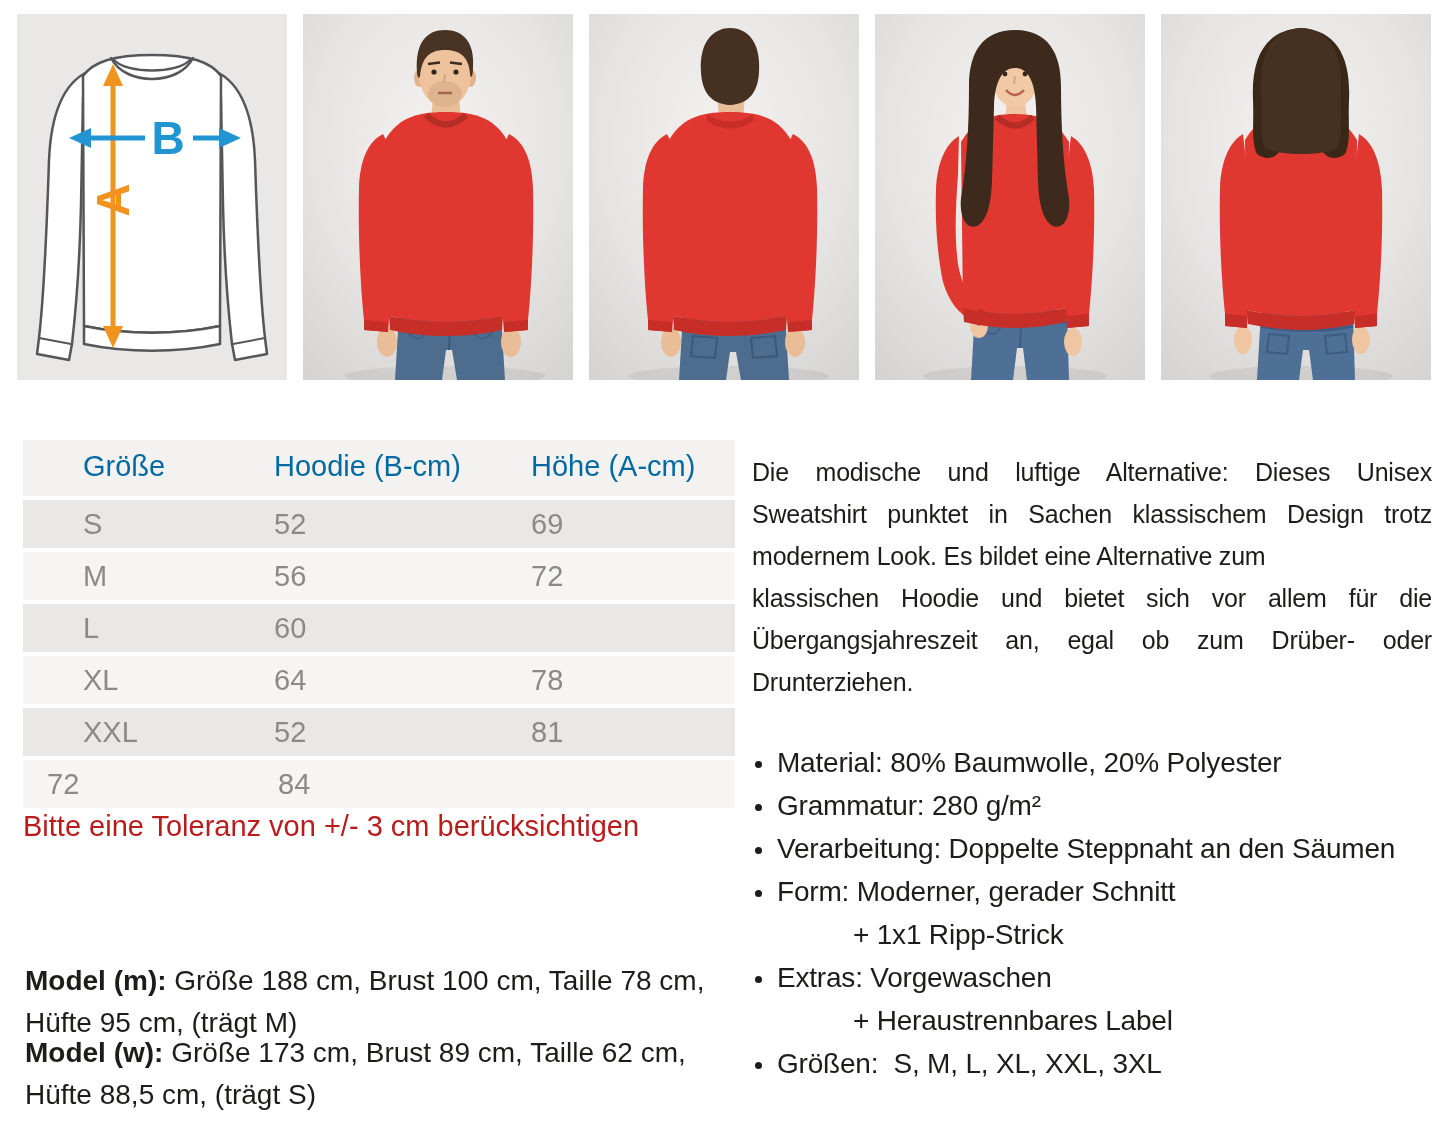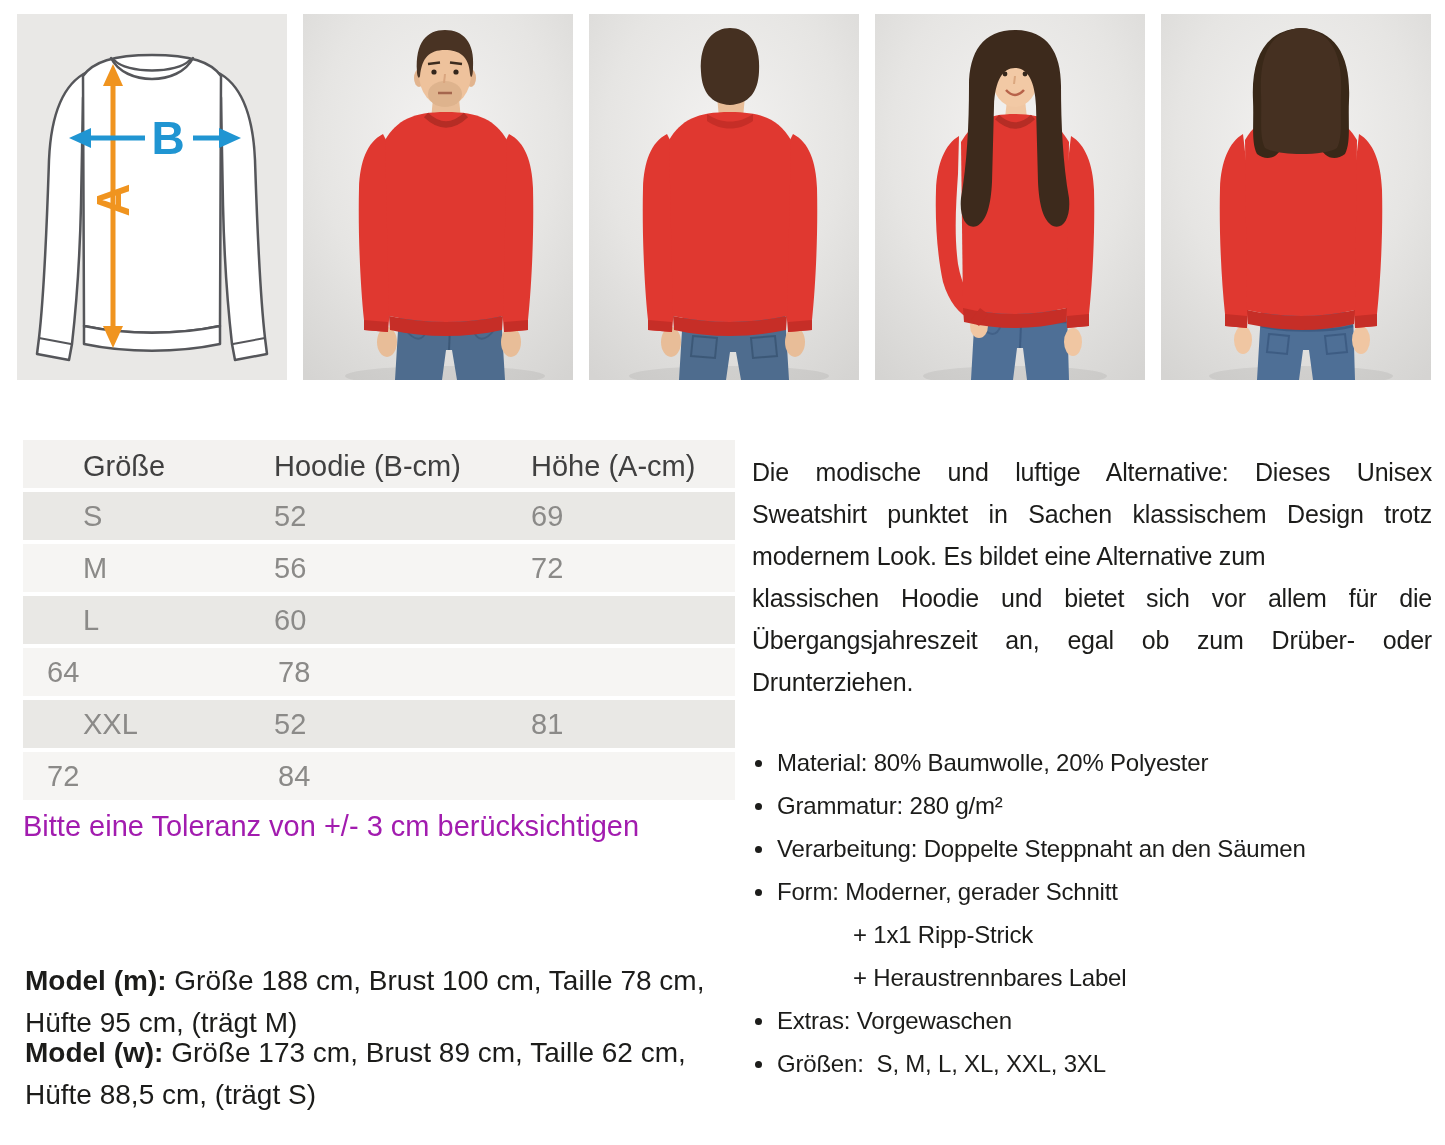--- a/index.html
+++ b/index.html
@@ -8,38 +8,38 @@
     background:#ffffff;font-family:"Liberation Sans",sans-serif;color:#1c1c1a;
   }
   
   .gallery{position:absolute;left:17px;top:14px;display:flex;gap:16px;}
   .panel{width:270px;height:366px;position:relative;}
   .panel svg{display:block;width:270px;height:366px;}
   
   .size-table{position:absolute;left:23px;top:440px;width:712px;display:flex;flex-direction:column;gap:4px;
     font-size:29px;color:#8b8a88;}
   .trow{display:grid;grid-template-columns:227px 253px 232px;height:48px;line-height:48px;background:#f6f5f3;}
-  .trow.head{height:48px;line-height:52px;background:#f3f2f0;color:#404040;}
+  .trow.head{height:56px;line-height:52px;background:#f3f2f0;color:#0369a1;}
   .trow.dark{background:#e9e8e5;}
   .trow .c1{padding-left:60px;}
   .trow .c2{padding-left:24px;}
   .trow .c3{padding-left:28px;}
-  .tolerance{position:absolute;left:23px;top:810px;font-size:29px;color:#a21caf;}
+  .tolerance{position:absolute;left:23px;top:810px;font-size:29px;color:#b91c1c;}
   
   .model-block{position:absolute;left:25px;width:712px;font-size:28px;line-height:42px;}
   #model-m{top:960px;}
   #model-w{top:1032px;}
   .model-label{font-weight:bold;}
   
   .right-col{position:absolute;left:752px;top:451px;width:680px;}
   .desc-line{font-size:25px;line-height:42px;letter-spacing:-0.2px;
     text-align:justify;text-align-last:justify;}
   .desc-line.short{text-align:center;text-align-last:left;}
   .bullets{margin-top:38px;}
-  .bullet-line{font-size:24px;line-height:43px;padding-left:3px;letter-spacing:-0.2px;}
+  .bullet-line{font-size:28px;line-height:43px;padding-left:3px;letter-spacing:-0.2px;}
   .bullet-line .dot{display:inline-block;width:7px;height:7px;border-radius:50%;
     background:#1c1c1a;margin-right:15px;vertical-align:4px;}
   .bullet-line .bt{white-space:pre-wrap;}
   .bullet-line.indent{padding-left:101px;}
 </style>
 </head>
 <body>
 
 <div class="gallery">
 
@@ -240,20 +240,21 @@
   <div class="trow">
     <div class="c1">M</div>
     <div class="c2">56</div>
     <div class="c3">72</div>
   </div>
   <div class="trow dark">
     <div class="c1">L</div>
     <div class="c2">60</div>
   </div>
   <div class="trow">
+    <div class="c1">XL</div>
     <div class="c2">64</div>
     <div class="c3">78</div>
   </div>
   <div class="trow dark">
     <div class="c1">XXL</div>
     <div class="c2">52</div>
     <div class="c3">81</div>
   </div>
   <div class="trow">
     <div class="c2">72</div>
@@ -292,23 +293,23 @@
     </div>
     <div class="bullet-line">
       <span class="dot"></span><span class="bt">Verarbeitung: Doppelte Steppnaht an den Säumen</span>
     </div>
     <div class="bullet-line">
       <span class="dot"></span><span class="bt">Form: Moderner, gerader Schnitt</span>
     </div>
     <div class="bullet-line indent">
       <span class="bt">+ 1x1 Ripp-Strick</span>
     </div>
+    <div class="bullet-line">
+      <span class="dot"></span><span class="bt">Extras: Vorgewaschen</span>
+    </div>
     <div class="bullet-line indent">
       <span class="bt">+ Heraustrennbares Label</span>
     </div>
     <div class="bullet-line">
-      <span class="dot"></span><span class="bt">Extras: Vorgewaschen</span>
-    </div>
-    <div class="bullet-line">
       <span class="dot"></span><span class="bt">Größen:  S, M, L, XL, XXL, 3XL</span>
     </div>
   </div>
 </div>
 
 </body></html>

